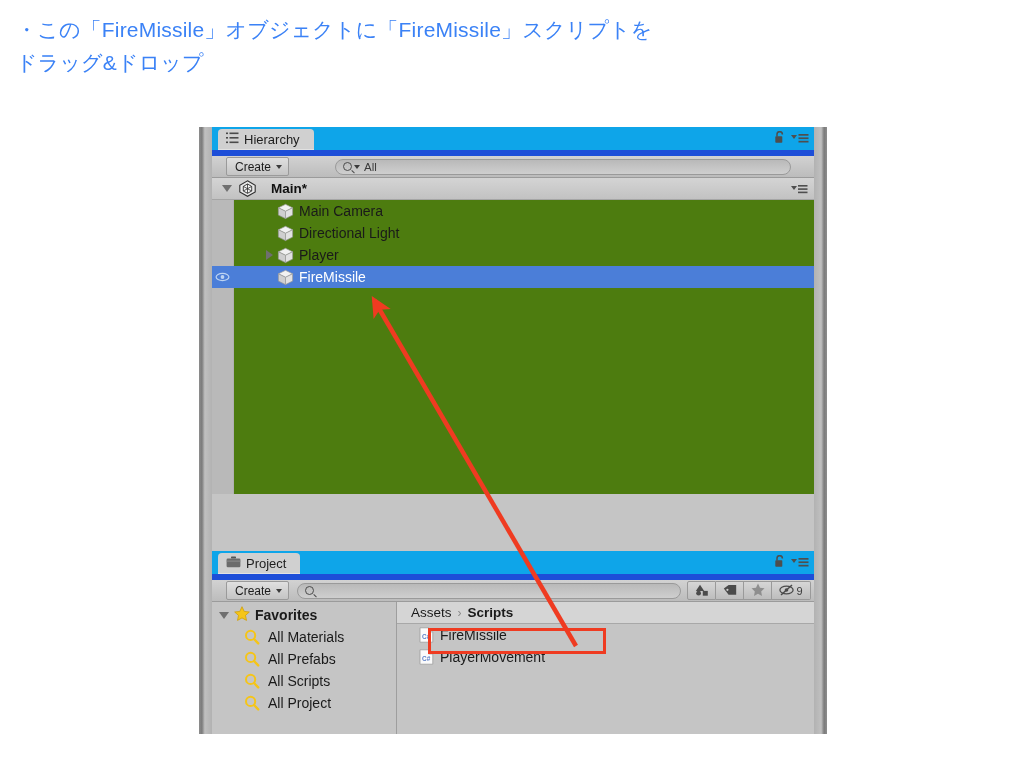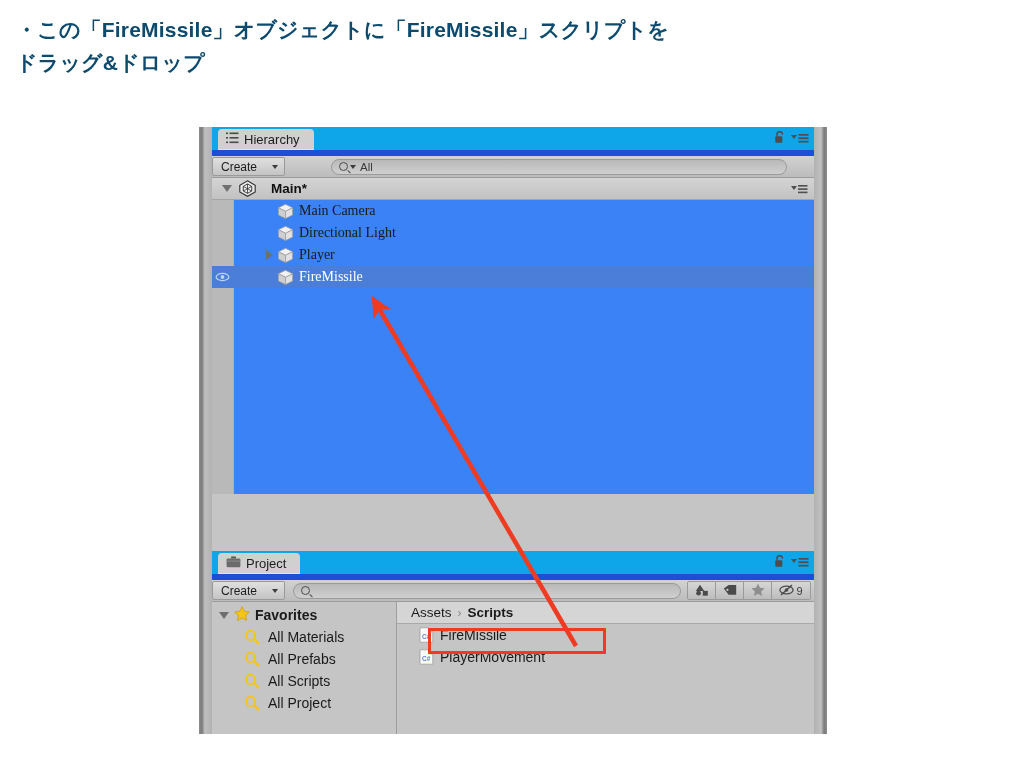--- a/index.html
+++ b/index.html
@@ -12,22 +12,22 @@
     overflow: hidden;
   }
 
   
   #caption {
     position: absolute;
     left: 16px;
     top: 14px;
     width: 980px;
     font-size: 21px;
-    font-weight: bold;
-    color: #0c4a6e;
+    font-weight: normal;
+    color: #3b82f6;
     line-height: 1.55;
     letter-spacing: 0.2px;
   }
 
   
   #unity-window {
     position: absolute;
     left: 199px;
     top: 127px;
     width: 628px;
@@ -92,31 +92,31 @@
   
   .toolbar {
     position: relative;
     height: 21px;
     background: linear-gradient(to bottom, #d2d2d2, #bcbcbc);
     border-bottom: 1px solid #9b9b9b;
     display: flex;
     align-items: center;
   }
   .create-btn {
-    margin-left: 0;
+    margin-left: 14px;
     height: 17px;
     padding: 0 6px 0 8px;
     background: linear-gradient(to bottom, #e0e0e0, #c4c4c4);
     border: 1px solid #9a9a9a;
     border-radius: 2px;
     font-size: 12px;
     color: #1c1c1c;
     display: flex;
     align-items: center;
-    gap: 15px;
+    gap: 5px;
   }
   .tri-down {
     width: 0; height: 0;
     border-left: 3.5px solid transparent;
     border-right: 3.5px solid transparent;
     border-top: 4px solid #3b3b3b;
   }
   .search-field {
     height: 14px;
     background: linear-gradient(to bottom, #b9b9b9, #cfcfcf);
@@ -169,22 +169,21 @@
   .tri-open {
     width: 0; height: 0;
     border-left: 5px solid transparent;
     border-right: 5px solid transparent;
     border-top: 7px solid #6f6f6f;
   }
 
   .tree {
     position: relative;
     height: 294px;
-    background: #3b82f6;
-    font-family: Liberation Serif, serif;
+    background: #4d7c0f;
   }
   .gutter {
     position: absolute;
     left: 0; top: 0;
     width: 21px;
     height: 294px;
     background: #b9b9b9;
     border-right: 1px solid #b0b0b0;
   }
   .tree-row {

